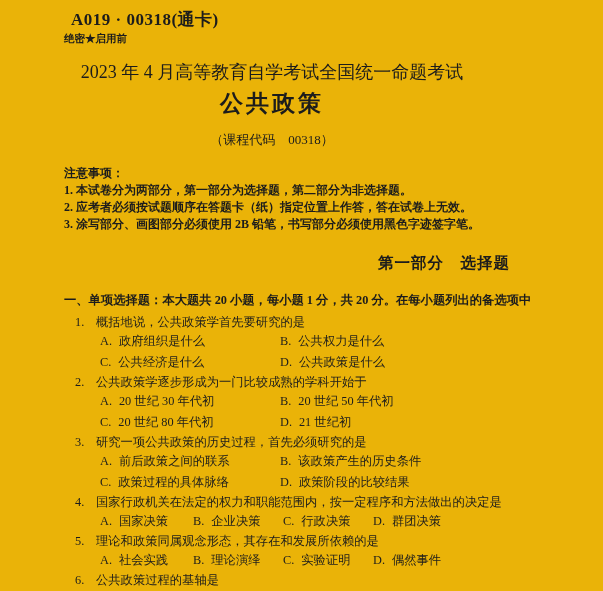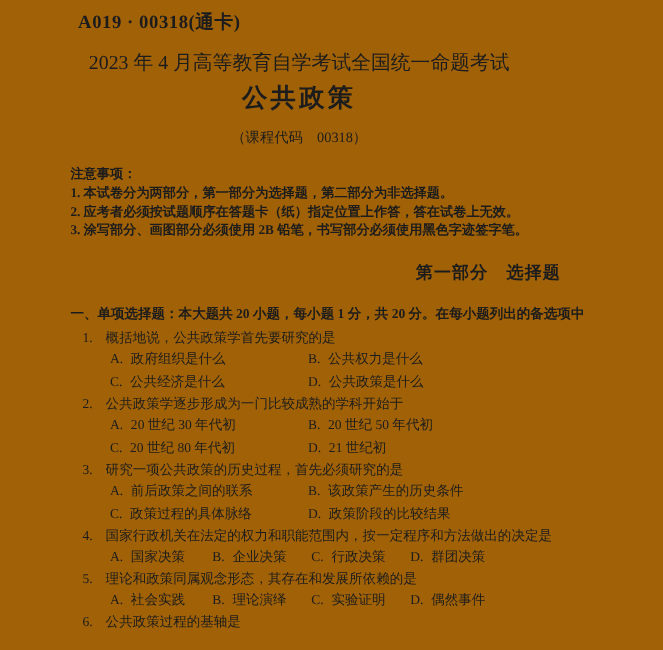--- a/index.html
+++ b/index.html
@@ -1,17 +1,17 @@
 <!DOCTYPE html>
 <html><head>
 <meta charset="utf-8">
 <style>
   html,body{margin:0;padding:0;background:#e8e8e6;}
   .page{
-    width:603px;height:591px;background:#a16207;overflow:hidden;
+    width:603px;height:591px;background:#eab308;overflow:hidden;
     font-family:"Liberation Serif","DejaVu Serif",serif;color:#1c1c1c;
     position:relative;box-sizing:border-box;
   }
   .paper-code{margin:8px 0 0 71px;font-size:17px;font-weight:700;letter-spacing:.5px;}
   .secrecy{margin:1px 0 0 64px;font-size:10.5px;font-weight:700;}
   .centered{width:440px;margin-left:52px;text-align:center;}
   .session{margin-top:14px;font-size:18px;}
   .subject{margin-top:4px;font-size:23px;font-weight:700;letter-spacing:3px;}
   .course{margin-top:12px;font-size:13px;}
   .notes{margin:16px 0 0 64px;font-size:12px;font-weight:700;line-height:17px;}
@@ -28,20 +28,21 @@
   .w2{width:180px;}
   .w4a{width:93px;}
   .w4{width:90px;}
 </style>
 </head>
 <body>
 
 <div class="page">
 
   <div class="paper-code">A019 · 00318(通卡)</div>
+  <div class="secrecy">绝密★启用前</div>
 
   <div class="session centered">2023 年 4 月高等教育自学考试全国统一命题考试</div>
   <div class="subject centered">公共政策</div>
   <div class="course centered">（课程代码　00318）</div>
 
   <div class="notes">
     <div>注意事项：</div>
     <div>1. 本试卷分为两部分，第一部分为选择题，第二部分为非选择题。</div>
     <div>2. 应考者必须按试题顺序在答题卡（纸）指定位置上作答，答在试卷上无效。</div>
     <div>3. 涂写部分、画图部分必须使用 2B 铅笔，书写部分必须使用黑色字迹签字笔。</div>

